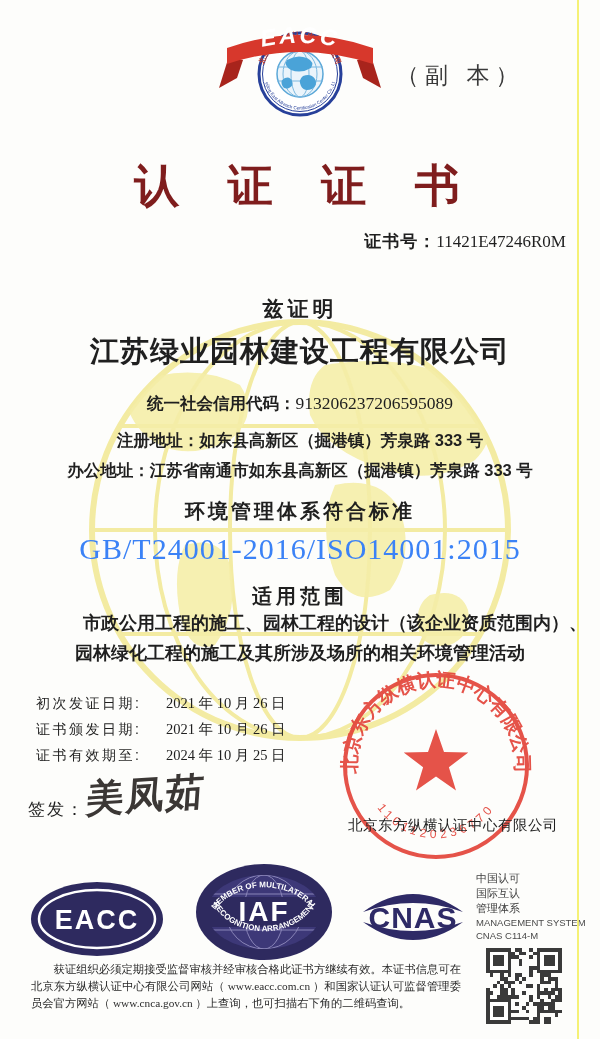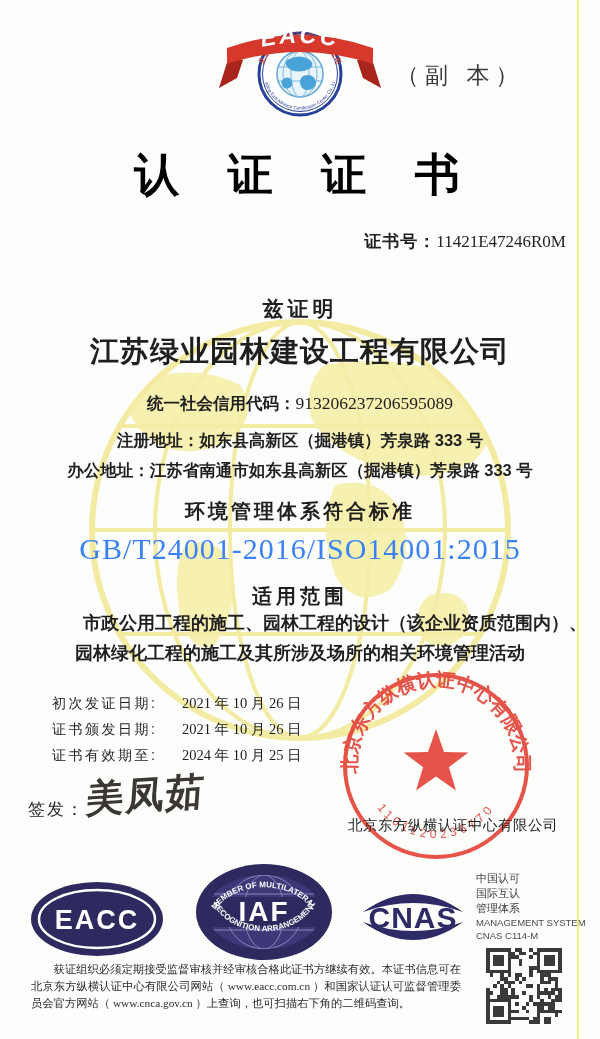--- a/index.html
+++ b/index.html
@@ -3,41 +3,41 @@
 <meta charset="utf-8">
 <style>
   html,body{margin:0;padding:0;}
   body{font-family:"Liberation Sans","DejaVu Sans",sans-serif;color:#1f1f1f;}
   .page{position:relative;width:600px;height:1039px;background:#fdfdfb;overflow:hidden;}
   .abs{position:absolute;}
   .ctr{left:0;width:600px;text-align:center;}
   .serif{font-family:"Liberation Serif","DejaVu Serif",serif;}
   
   .copy-label{left:396px;top:60px;font-size:23px;font-weight:normal;color:#3a3a3a;letter-spacing:6px;}
-  .title{top:145px;font-size:45px;font-weight:bold;color:#000000;word-spacing:24px;letter-spacing:6px;}
+  .title{top:156px;font-size:45px;font-weight:bold;color:#7f1d1d;word-spacing:24px;letter-spacing:6px;}
   .certno{top:230px;left:0;width:566px;text-align:right;font-size:17px;}
   .certno .lbl{font-weight:bold;letter-spacing:1px;}
   
   .certify{top:295px;font-size:21px;font-weight:bold;letter-spacing:4px;}
   .company{top:332px;font-size:29px;font-weight:bold;letter-spacing:1px;}
   .credit{top:393px;font-size:16.5px;}
   .credit .lbl,.addr .lbl{font-weight:bold;}
   .credit .val{font-size:17.5px;}
   .addr1{top:430px;}
   .addr2{top:460px;}
   .addr{font-size:16.5px;font-weight:bold;}
   .system{top:498px;font-size:20px;font-weight:bold;letter-spacing:3px;}
   .standard{top:532px;font-size:30px;letter-spacing:1px;color:#3b82f6;}
   .scope-title{top:583px;font-size:20px;font-weight:bold;letter-spacing:4px;}
   .scope1{top:611px;font-size:18px;font-weight:bold;padding-left:35px;}
   .scope2{top:641px;font-size:18px;font-weight:bold;}
   
   .dates{left:36px;top:690px;font-size:14px;}
   .dates .row{height:26px;line-height:26px;white-space:nowrap;}
-  .dates .lbl{letter-spacing:2.5px;display:inline-block;width:126px;margin-left:16px;}
+  .dates .lbl{letter-spacing:2.5px;display:inline-block;width:126px;}
   .dates .val{font-family:"Liberation Serif","DejaVu Serif",serif;font-size:14.5px;}
   
   .stamp{left:336px;top:666px;width:200px;height:200px;opacity:.92;}
   .sign-label{left:28px;top:798px;font-size:17px;letter-spacing:2px;}
   .sign-name{left:86px;top:770px;font-size:38px;font-weight:bold;color:#3b3735;
              transform:rotate(-4deg) skewX(-8deg);letter-spacing:2px;}
   .issuer{left:348px;top:816px;width:240px;font-size:14.5px;letter-spacing:.5px;}
   
   .logo-eacc{left:28px;top:880px;}
   .logo-iaf{left:193px;top:861px;}

